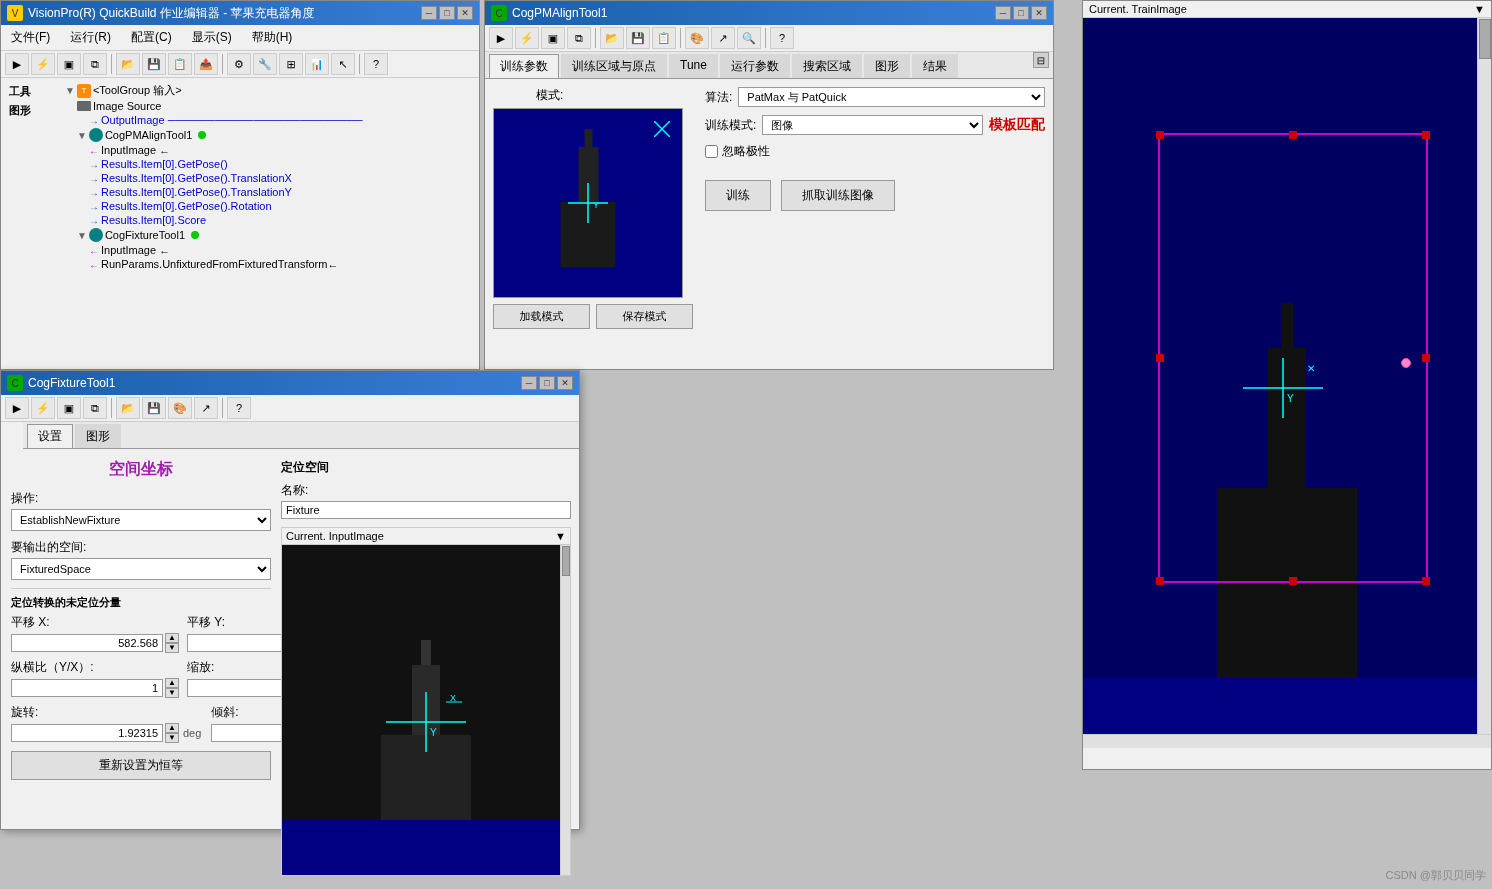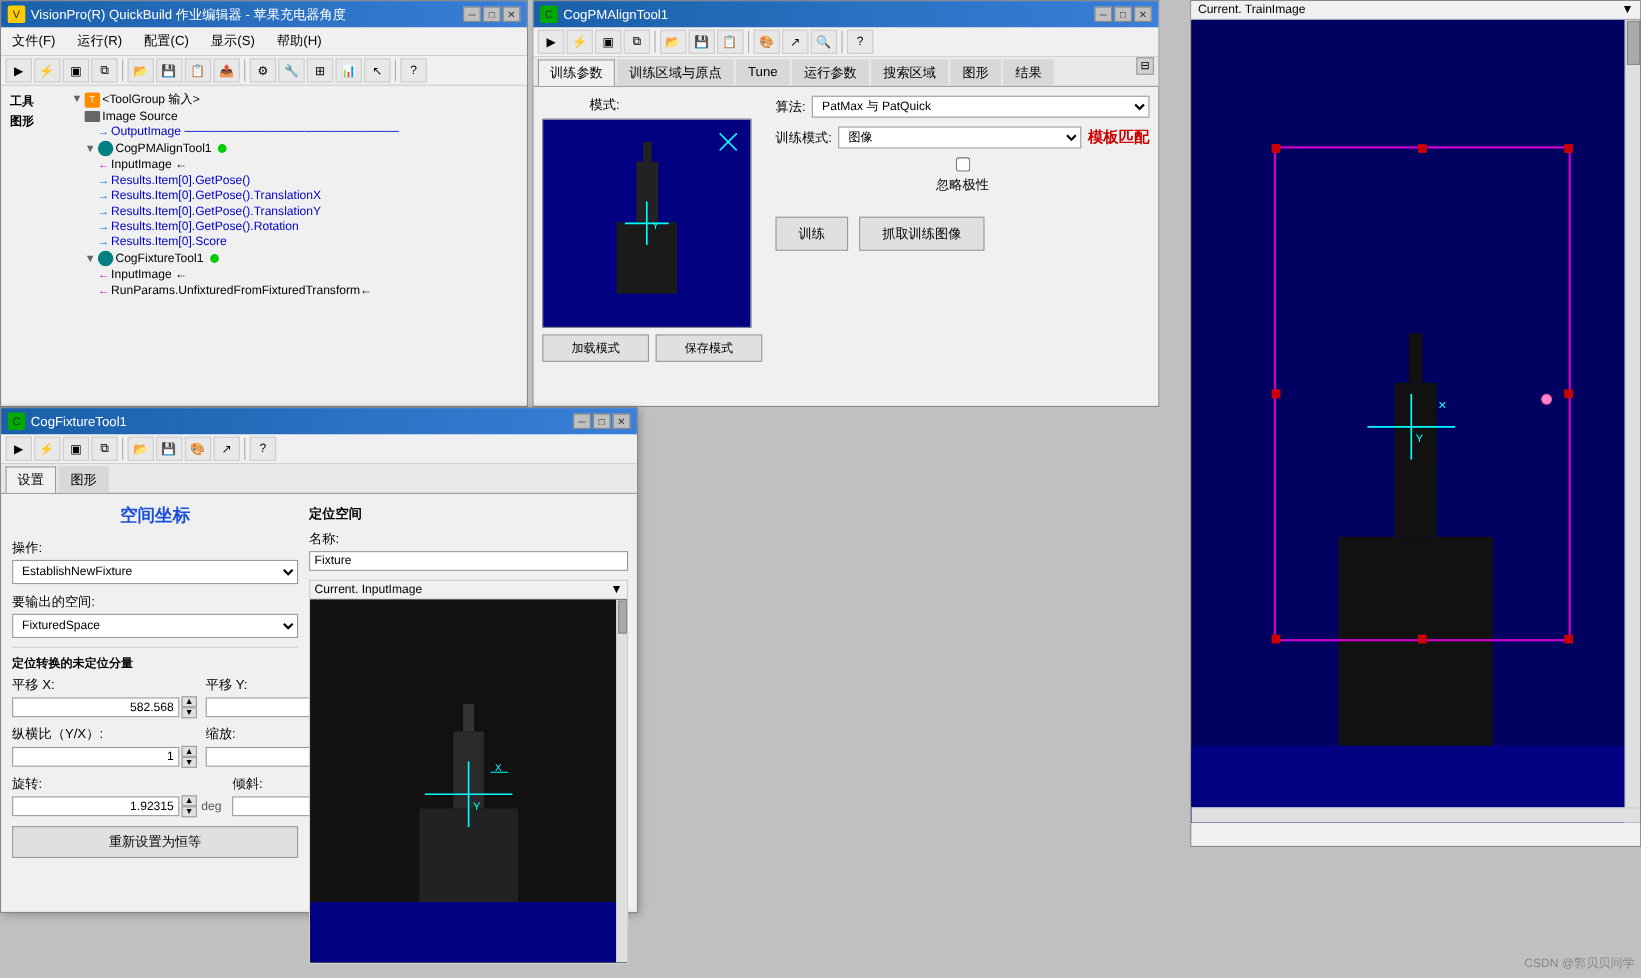--- a/index.html
+++ b/index.html
@@ -139,21 +139,21 @@
     }
     .pm-right { flex: 1; }
     .form-row { display: flex; align-items: center; gap: 6px; margin-bottom: 8px; }
     .form-label { font-size: 12px; color: #000; text-align: right; }
     .form-select {
       flex: 1; padding: 2px 4px;
       border: 1px solid #999;
       background: white;
       font-size: 11px;
     }
-    .checkbox-row { display: flex; align-items: center; gap: 4px; margin-bottom: 20px; flex-direction: column; }
+    .checkbox-row { display: flex; align-items: center; gap: 4px; margin-bottom: 20px; }
     .big-btn {
       padding: 6px 20px;
       background: #e0e0e0;
       border: 1px solid #999;
       cursor: pointer;
       font-size: 12px;
     }
     .red-text { color: #cc0000; font-size: 14px; font-weight: bold; }
     .collapse-btn {
       width: 16px; height: 16px;
@@ -199,20 +199,21 @@
       background: #f0f0f0;
       border: 1px solid #888;
       box-shadow: 2px 2px 8px rgba(0,0,0,0.3);
       z-index: 10;
     }
     .fixture-tabs {
       display: flex;
       border-bottom: 1px solid #999;
       background: #e8e8e8;
       padding: 0 4px;
+      margin-left: 22px;
     }
     .fixture-tab {
       padding: 3px 10px;
       cursor: pointer;
       border: 1px solid transparent;
       border-bottom: none;
       font-size: 12px;
       background: #d8d8d8;
       margin-right: 2px;
       margin-top: 2px;
@@ -221,21 +222,21 @@
       background: #f0f0f0;
       border-color: #999;
     }
     .fixture-content {
       padding: 10px;
       display: flex;
       gap: 10px;
     }
     .fixture-left { width: 260px; }
     .fixture-right { flex: 1; }
-    .title-red { color: #1d4ed8; font-size: 16px; font-weight: bold; text-align: center; margin-bottom: 10px; }
+    .title-red { color: #a21caf; font-size: 16px; font-weight: bold; text-align: center; margin-bottom: 10px; }
     .field-group { margin-bottom: 8px; }
     .field-label { font-size: 12px; margin-bottom: 2px; color: #000; }
     .field-select {
       width: 100%; padding: 3px 4px;
       border: 1px solid #999;
       background: white;
       font-size: 11px;
     }
     .field-input {
       width: 100%; padding: 2px 4px;

